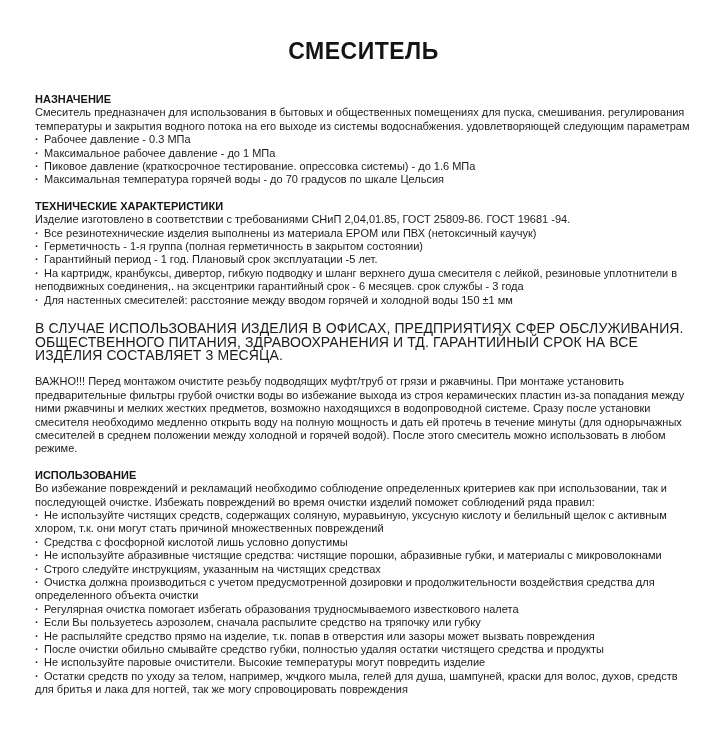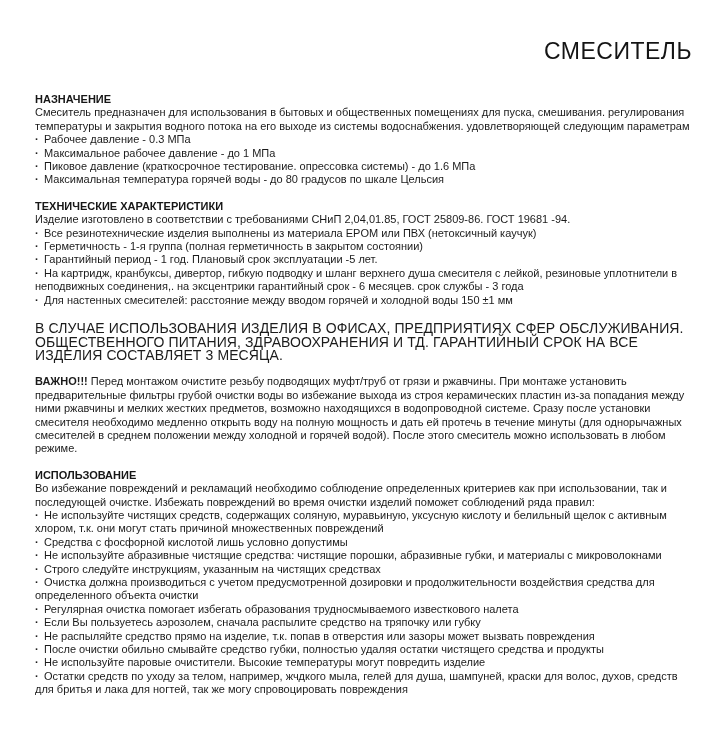--- a/index.html
+++ b/index.html
@@ -3,49 +3,49 @@
 <meta charset="utf-8">
 <style>
   html,body{margin:0;padding:0;}
   body{
     width:725px;height:734px;background:#ffffff;
     font-family:"Liberation Sans","DejaVu Sans",sans-serif;
     color:#1b1b1b;overflow:hidden;
   }
   .page{padding:38px 33px 0 35px;box-sizing:border-box;}
   .doc-title{
-    text-align:right;font-size:23px;font-weight:normal;
+    text-align:center;font-size:23px;font-weight:bold;
     letter-spacing:.5px;margin:0 0 28px 0;color:#141414;
   }
   .h2{
     font-size:11px;font-weight:bold;margin:13px 0 0 0;
     line-height:13.4px;color:#161616;
   }
   p{font-size:11px;line-height:13.4px;margin:0;}
   .intro{margin:0;}
   .b .m{display:inline-block;min-width:9px;font-weight:bold;}
   .notice{margin-top:15px;font-size:14px;letter-spacing:.1px;}
   .important{margin-top:13px;}
-  .important .lbl{font-weight:bold;margin-right:3px;}
+  .important .lbl{font-weight:normal;margin-right:3px;}
   .sect{margin:0;}
 </style>
 </head>
 <body>
 
 <div class="page">
 
   <h1 class="doc-title">СМЕСИТЕЛЬ</h1>
 
   <section class="sect">
     <h2 class="h2">НАЗНАЧЕНИЕ</h2>
     <p class="intro">Смеситель предназначен для использования в бытовых и общественных помещениях для пуска, смешивания. регулирования температуры и закрытия водного потока на его выходе из системы водоснабжения. удовлетворяющей следующим параметрам</p>
     <p class="b"><span class="m">·</span><span>Рабочее давление - 0.3 МПа</span></p>
     <p class="b"><span class="m">·</span><span>Максимальное рабочее давление - до 1 МПа</span></p>
     <p class="b"><span class="m">·</span><span>Пиковое давление (краткосрочное тестирование. опрессовка системы) - до 1.6 МПа</span></p>
-    <p class="b"><span class="m">·</span><span>Максимальная температура горячей воды - до 80 градусов по шкале Цельсия</span></p>
+    <p class="b"><span class="m">·</span><span>Максимальная температура горячей воды - до 70 градусов по шкале Цельсия</span></p>
   </section>
 
   <section class="sect">
     <h2 class="h2">ТЕХНИЧЕСКИЕ ХАРАКТЕРИСТИКИ</h2>
     <p class="intro">Изделие изготовлено в соответствии с требованиями СНиП 2,04,01.85, ГОСТ 25809-86. ГОСТ 19681 -94.</p>
     <p class="b"><span class="m">·</span><span>Все резинотехнические изделия выполнены из материала EPOM или ПВХ (нетоксичный каучук)</span></p>
     <p class="b"><span class="m">·</span><span>Герметичность - 1-я группа (полная герметичность в закрытом состоянии)</span></p>
     <p class="b"><span class="m">·</span><span>Гарантийный период - 1 год. Плановый срок эксплуатации -5 лет.</span></p>
     <p class="b"><span class="m">·</span><span>На картридж, кранбуксы, дивертор, гибкую подводку и шланг верхнего душа смесителя с лейкой, резиновые уплотнители в неподвижных соединения,. на эксцентрики гарантийный срок - 6 месяцев. срок службы - 3 года</span></p>
     <p class="b"><span class="m">·</span><span>Для настенных смесителей: расстояние между вводом горячей и холодной воды 150 ±1 мм</span></p>

